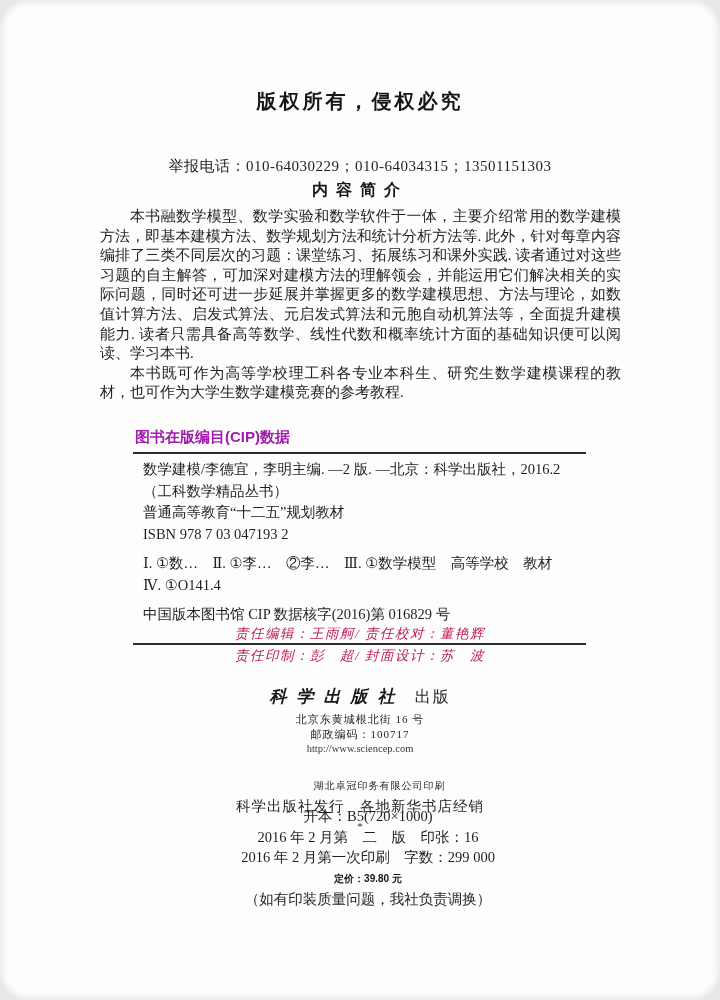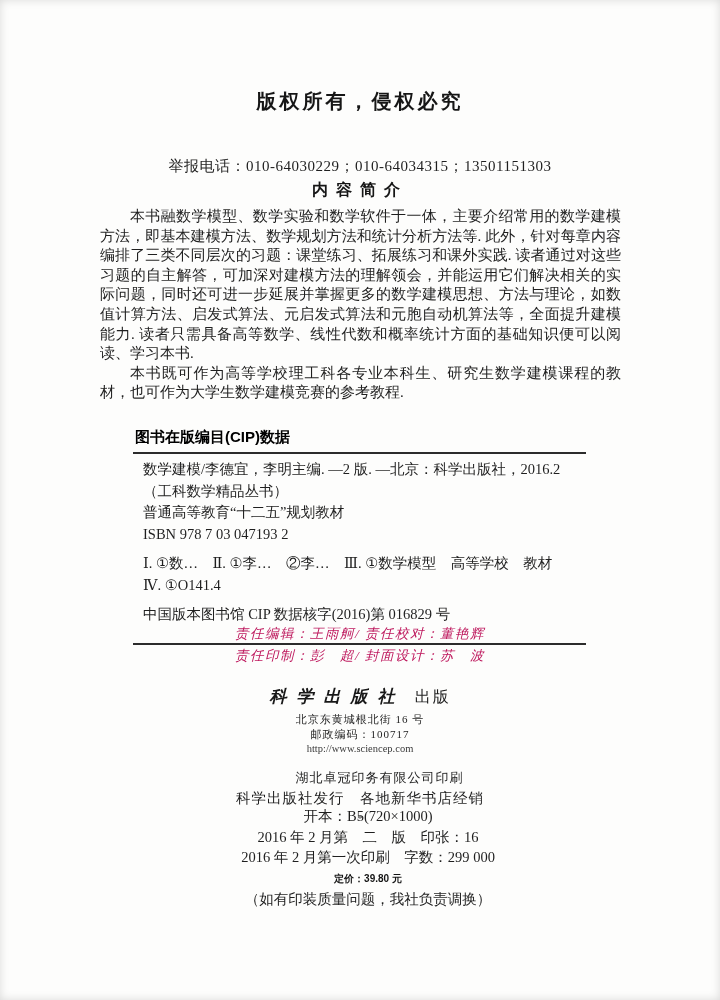--- a/index.html
+++ b/index.html
@@ -8,20 +8,21 @@
     width: 720px; height: 1000px;
     font-family: "Liberation Serif", "DejaVu Serif", serif;
     color: #1f1f1f;
     position: relative;
     overflow: hidden;
   }
   .page {
     position: absolute; inset: 0;
     background: #fdfdfc;
     box-shadow: inset 0 0 10px rgba(0,0,0,0.14);
+    border-radius: 27px;
   }
   .center { text-align: center; }
 
   .copyright-title {
     position: absolute; top: 88px; left: 0; width: 100%;
     font-family: "Liberation Sans", "DejaVu Sans", sans-serif;
     font-size: 20px; font-weight: bold; letter-spacing: 3px;
     color: #161616;
   }
   .phone-line {
@@ -40,21 +41,21 @@
     text-align: justify; text-justify: inter-ideograph;
   }
   .intro-body p { text-indent: 2em; }
 
   .cip-block {
     position: absolute; top: 428px; left: 133px; width: 453px;
     font-size: 14.5px;
   }
   .cip-heading {
     font-family: "Liberation Sans", "DejaVu Sans", sans-serif;
-    font-weight: bold; font-size: 15px; color: #000000;
+    font-weight: bold; font-size: 15px; color: #a21caf;
     padding-bottom: 5px; padding-left: 2px;
     border-bottom: 2px solid #2c2c2c;
   }
   .cip-lines { padding: 5px 0 0 10px; }
   .cip-line { line-height: 21.5px; }
   .cip-class-1 { margin-top: 8px; }
   .cip-registry {
     margin-top: 8px; padding-bottom: 17px; padding-left: 10px;
     line-height: 21.5px;
     border-bottom: 2px solid #2c2c2c;
@@ -69,21 +70,21 @@
   .publisher-block { position: absolute; top: 685px; left: 0; width: 100%; }
   .publisher-name-line { font-size: 17px; line-height: 24px; }
   .publisher-name {
     font-weight: bold; font-style: italic; letter-spacing: 10px;
     color: #181818;
   }
   .publish-suffix { font-size: 16px; letter-spacing: 2px; margin-left: 6px; }
   .pub-address { font-size: 11px; line-height: 15px; margin-top: 3px; letter-spacing: 1px; }
   .pub-postcode { font-size: 11px; line-height: 15px; letter-spacing: 1px; }
   .pub-url { font-size: 10.5px; line-height: 14px; color: #3a3a3a; }
-  .pub-printer { font-size: 13px; line-height: 20px; margin-top: 12px; letter-spacing: 1px; padding-left: 39px; }
+  .pub-printer { font-size: 10px; line-height: 20px; margin-top: 20px; letter-spacing: 1px; padding-left: 39px; }
   .pub-distribution { font-size: 14.5px; line-height: 20px; letter-spacing: 1px; }
   .pub-asterisk { font-size: 11px; line-height: 14px; margin-top: 3px; color: #333; }
 
   .print-block {
     position: absolute; top: 806px; left: 8px; width: 100%;
     font-size: 14.5px; line-height: 20.5px;
   }
   .price-line {
     font-family: "Liberation Sans", "DejaVu Sans", sans-serif;
     font-size: 10px; font-weight: bold; color: #141414;

